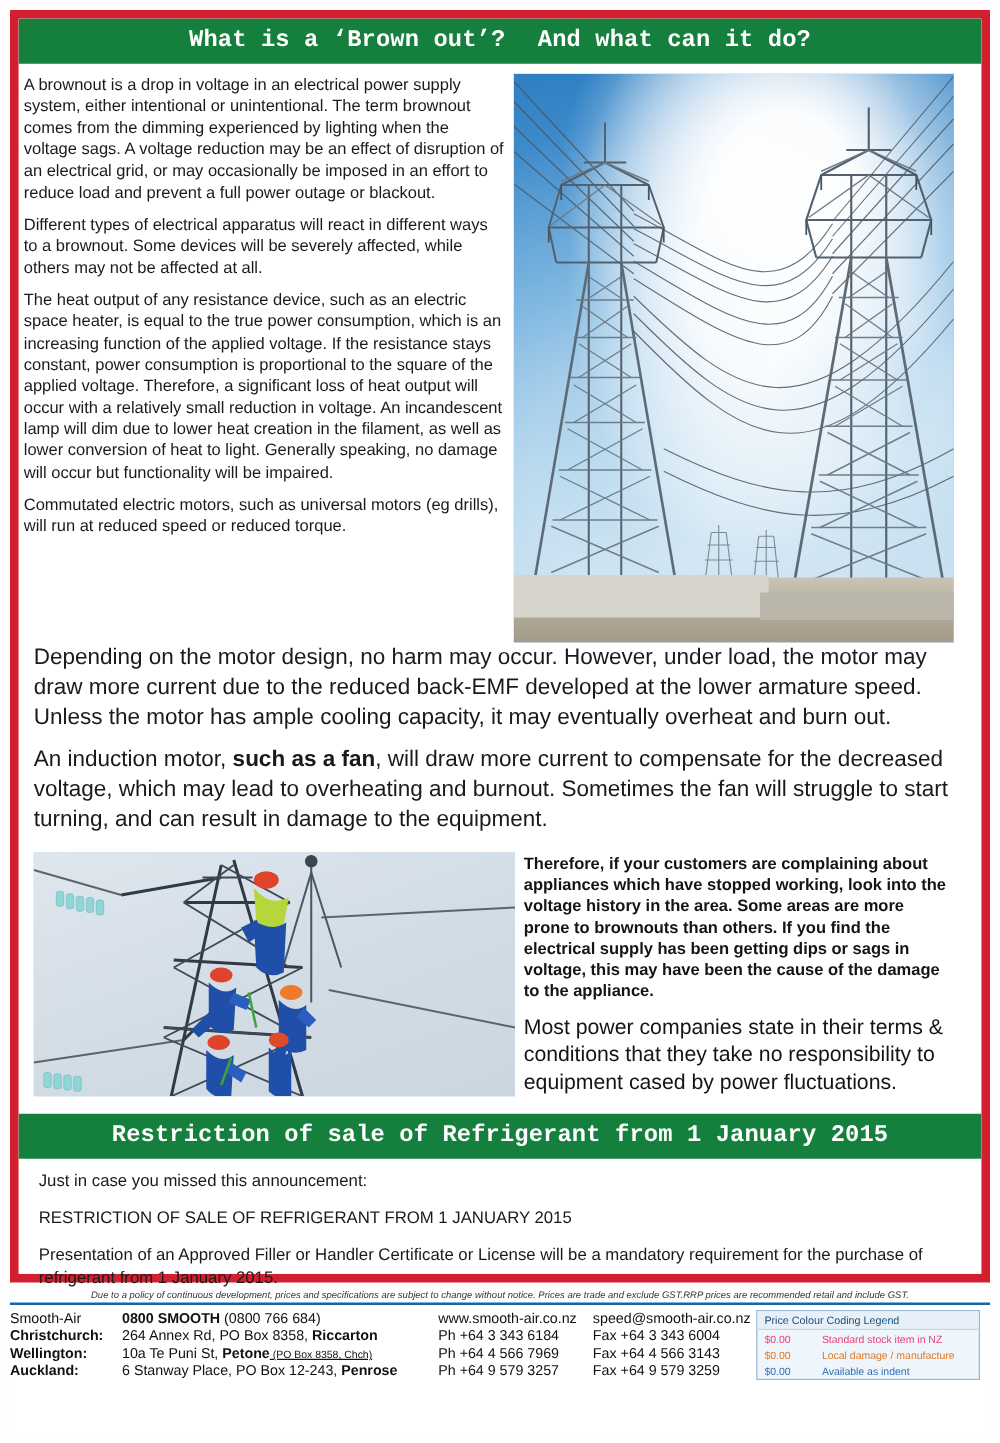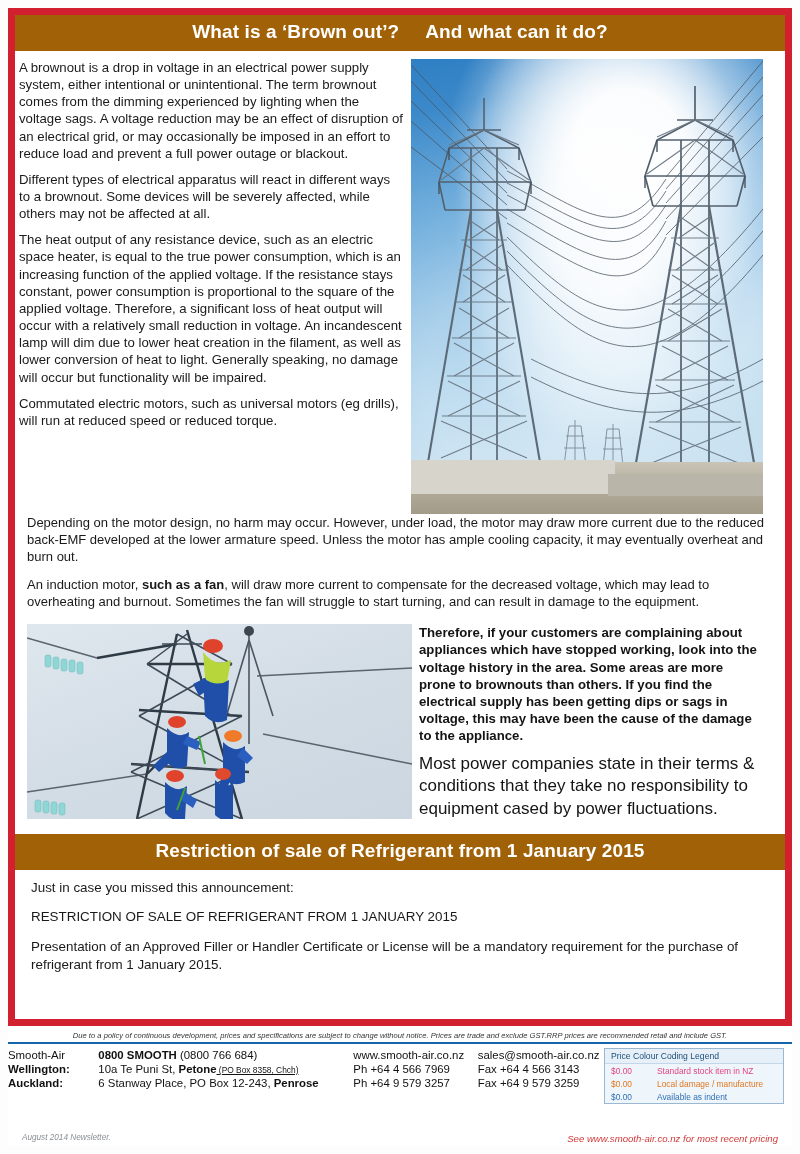--- a/index.html
+++ b/index.html
@@ -22,45 +22,46 @@
     border:7px solid #d32030;
     box-sizing:border-box;
     background:#ffffff;
   }
   .inner{
     position:absolute;left:0;top:0;right:0;bottom:0;
     padding:0;box-sizing:border-box;
     background:#ffffff;
   }
   .band{
-    background:#a16207;
+    background:#15803d;
     color:#ffffff;
     text-align:center;
     font-weight:bold;
     font-size:19px;
     letter-spacing:.1px;
     padding:7px 0 8px 0;
     line-height:1.1;
+    font-family:Liberation Mono, monospace;
   }
   .band .gap{display:inline-block;width:26px;}
   .body-area{padding:8px 12px 0 4px;}
   .cols{display:flex;align-items:flex-start;}
   .col-left{width:392px;padding-right:8px;box-sizing:border-box;}
   .col-right{width:352px;}
   p.t{
     margin:0 0 9px 0;
     font-size:13.2px;
     line-height:1.30;
     color:#1a1a1a;
   }
   p.t.tight{margin-bottom:8px;}
   .wide{padding:0 12px;}
   p.w{
     margin:0 0 10px 0;
-    font-size:13px;
+    font-size:18px;
     line-height:1.33;
     color:#1a1a1a;
   }
   b{font-weight:bold;}
   
   .photo{position:relative;overflow:hidden;background:#9fc4e0;}
   .photo-towers{width:352px;height:455px;}
   .photo-crew{width:385px;height:195px;}
   .sky{
     position:absolute;inset:0;
@@ -397,21 +398,27 @@
     <div class="rule"></div>
 
     <div class="contact-wrap">
       <div class="contact">
         <table class="addr">
           <tbody>
               <tr>
             <td class="company">Smooth-Air</td>
             <td class="street"><b>0800  SMOOTH</b><span> (0800  766  684)</span></td>
             <td class="ph">www.smooth-air.co.nz</td>
-            <td class="fax">sales@smooth-air.co.nz</td>
+            <td class="fax">speed@smooth-air.co.nz</td>
+          </tr>
+          <tr>
+            <td class="city">Christchurch:</td>
+            <td class="street"><span>264 Annex Rd, PO Box 8358, </span><b>Riccarton</b></td>
+            <td class="ph">Ph +64 3 343 6184</td>
+            <td class="fax">Fax +64 3 343 6004</td>
           </tr>
           <tr>
             <td class="city">Wellington:</td>
             <td class="street"><span>10a Te Puni St, </span><b>Petone</b><span class="tiny"> (PO Box 8358, Chch)</span></td>
             <td class="ph">Ph +64 4 566 7969</td>
             <td class="fax">Fax +64 4 566 3143</td>
           </tr>
           <tr>
             <td class="city">Auckland:</td>
             <td class="street"><span>6 Stanway Place, PO Box 12-243, </span><b>Penrose</b></td>
@@ -432,19 +439,15 @@
           <span class="price" id="lp1" style="color: rgb(224, 120, 32);">$0.00</span>
           <span class="desc" id="ld1" style="color: rgb(224, 120, 32);">Local damage / manufacture</span>
         </div>
         <div class="legend-row">
           <span class="price" id="lp2" style="color: rgb(47, 111, 181);">$0.00</span>
           <span class="desc" id="ld2" style="color: rgb(47, 111, 181);">Available as indent</span>
         </div>
       </div>
     </div>
 
-    <div class="bottom-line">
-      <span class="bl-left">August 2014  Newsletter.</span>
-      <span class="bl-right">See www.smooth-air.co.nz for most recent pricing</span>
-    </div>
   </div>
 
 </div>
 
 </body></html>

